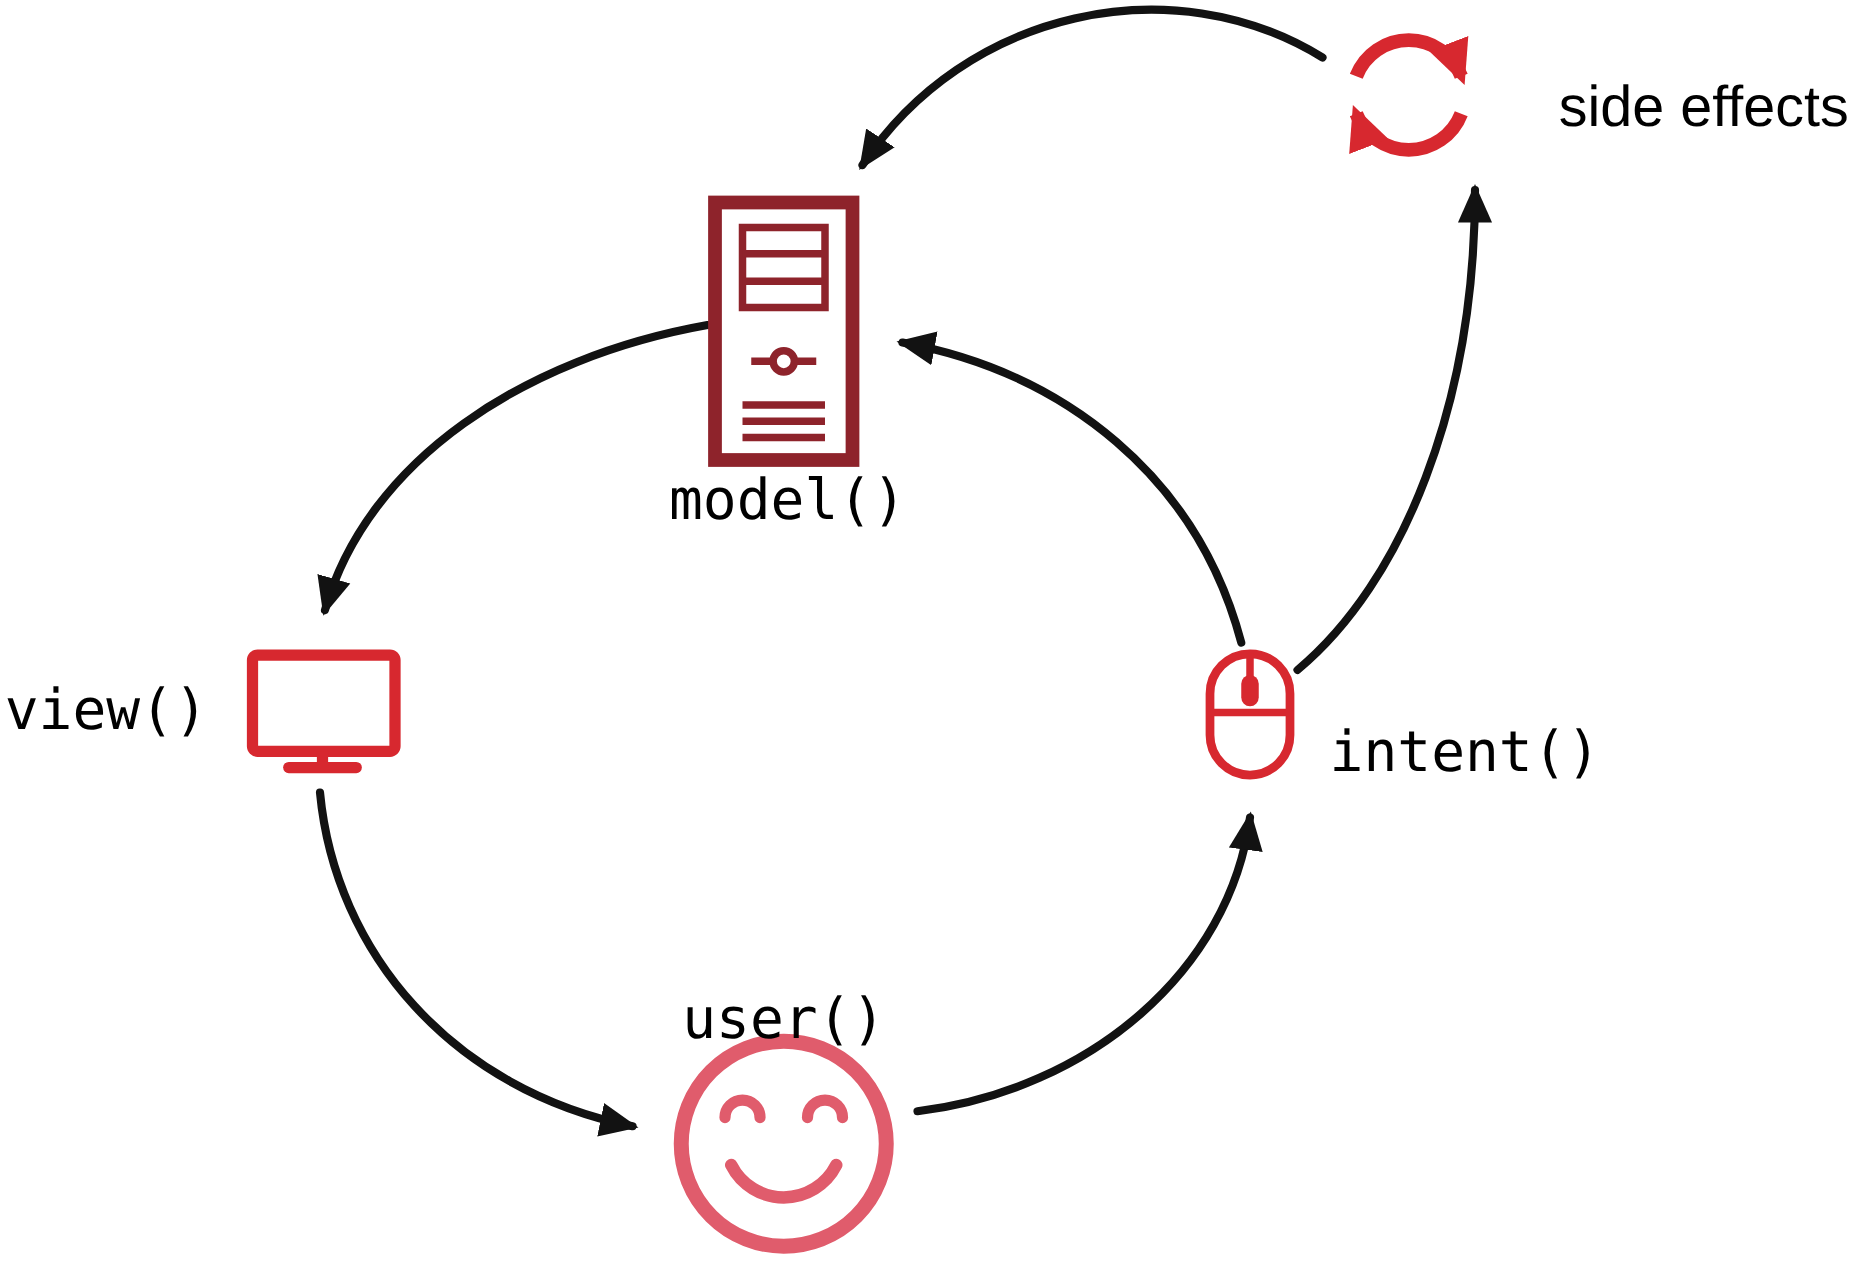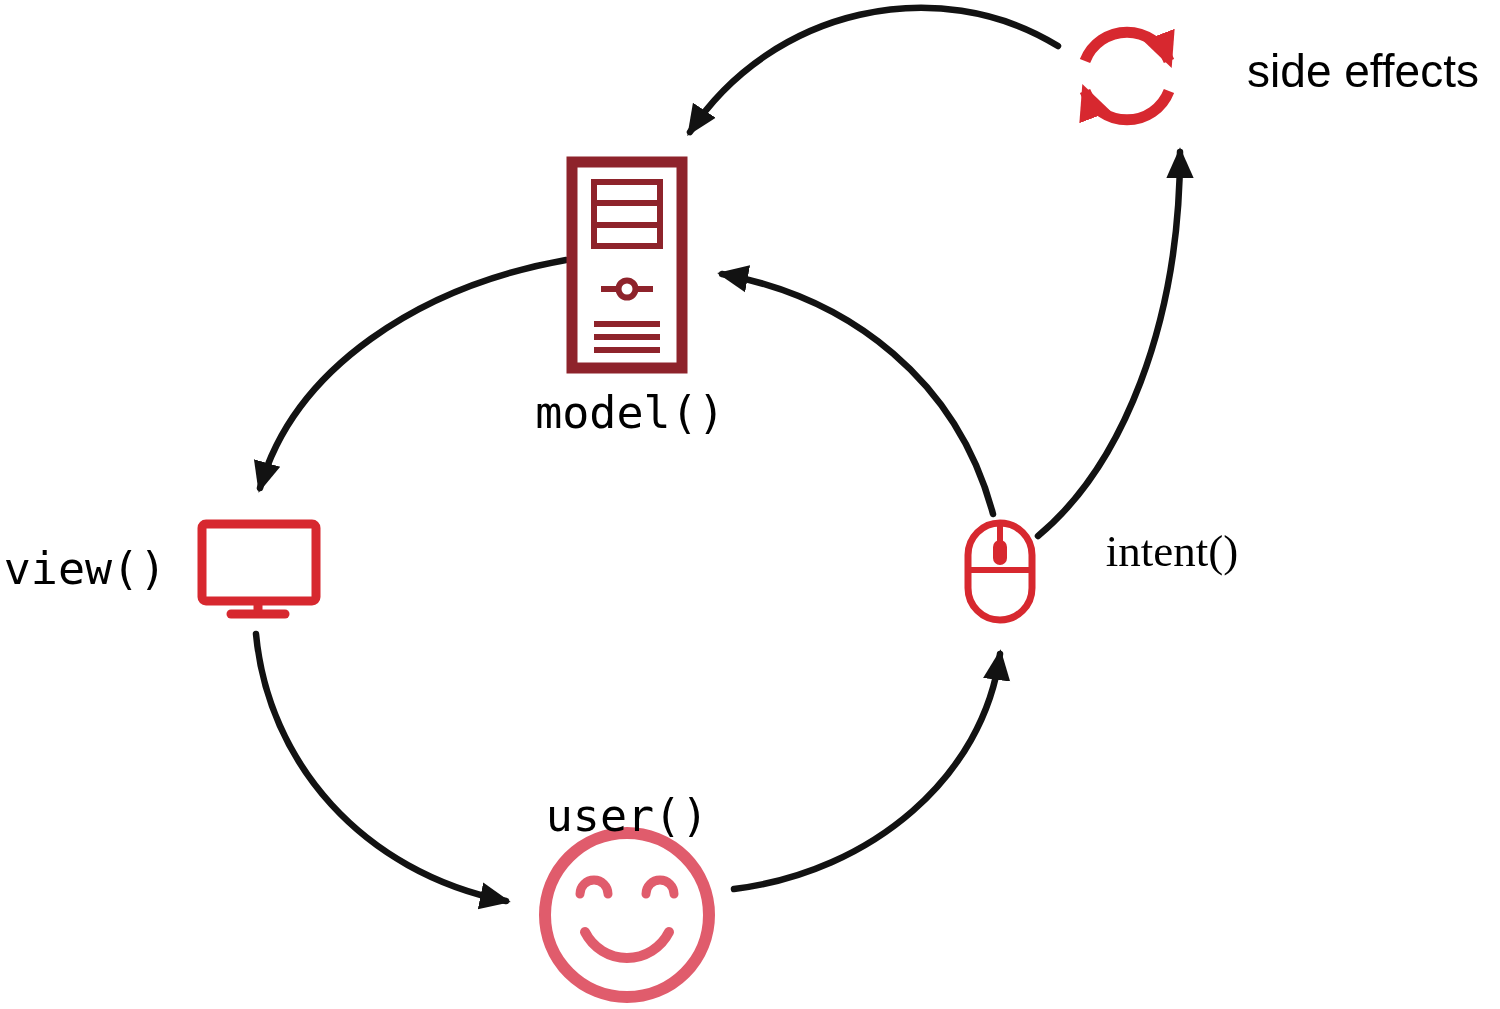--- a/index.html
+++ b/index.html
@@ -110,23 +110,23 @@
       <line class="ic-red" x1="968" y1="570" x2="1032" y2="570" stroke-width="6"></line>
       <rect x="993" y="540" width="14" height="25" rx="7" fill="#D7282F" class="arrowhead-red"></rect>
     </g>
 
     <g>
       <path class="ic-red nofill" d="M 1085 61 A 45 45 0 0 1 1169 61" stroke-width="11" marker-end="url(#arrow-red)"></path>
       <path class="ic-red nofill" d="M 1169 91 A 45 45 0 0 1 1085 91" stroke-width="11" marker-end="url(#arrow-red)"></path>
     </g>
   </svg>
 
-  <div class="label code-label" style="left:630px; top:412px;">model()</div>
+  <div class="label code-label" style="left:630px; top:400px;">model()</div>
 
   <div class="label code-label" style="left:85px; top:568px;">view()</div>
 
   <div class="label code-label" style="left:627px; top:787px;margin-top:28px;">user()</div>
 
-  <div class="label code-label" style="left:1172px; top:551px;font-family:Liberation Serif, serif;">intent()</div>
+  <div class="label code-label" style="left:1172px; top:601px;">intent()</div>
 
-  <div class="label sans-label" style="left:1363px; top:71px;">side effects</div>
+  <div class="label sans-label" style="left:1363px; top:85px;">side effects</div>
 
 </div>
 
 </body></html>

